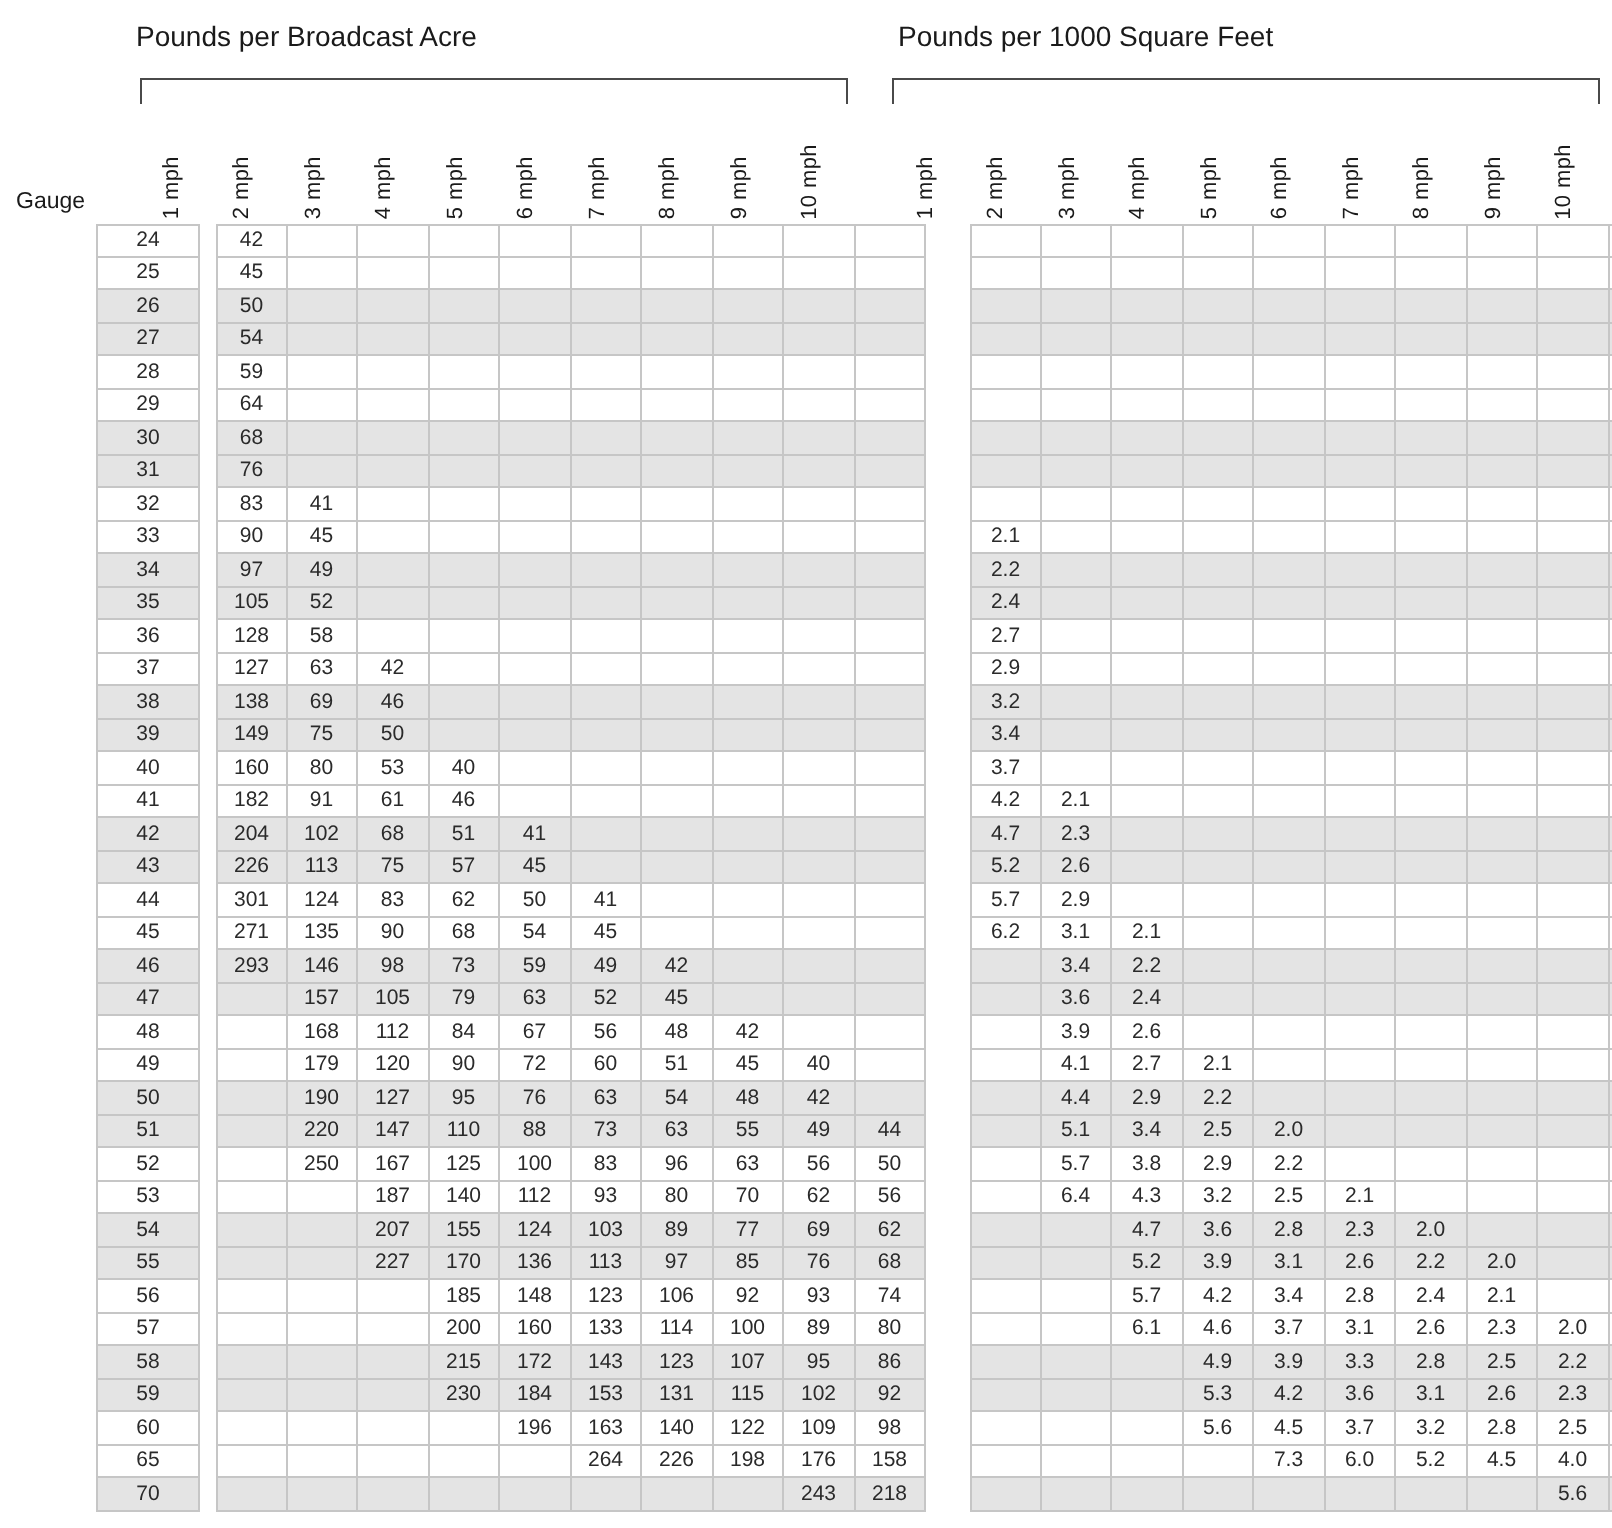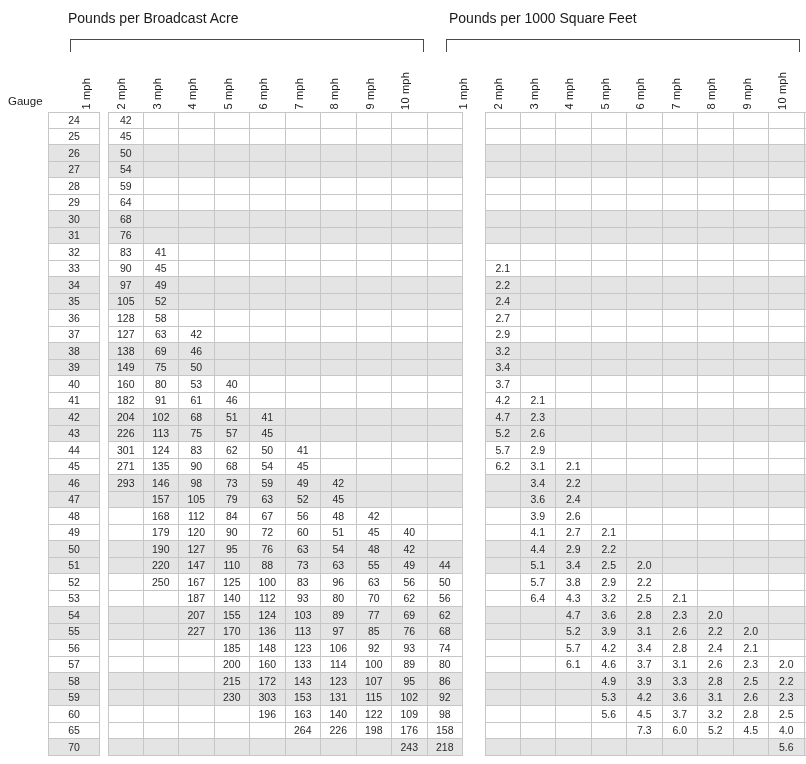--- a/index.html
+++ b/index.html
@@ -993,21 +993,21 @@
         <div class="cell data">2.2</div>
         <div class="cell data">2.0</div>
       </div>
       <div class="trow shaded">
         <div class="cell gauge firstcol">59</div>
         <div class="rgap1"></div>
         <div class="cell data firstcol"></div>
         <div class="cell data"></div>
         <div class="cell data"></div>
         <div class="cell data">230</div>
-        <div class="cell data">303</div>
+        <div class="cell data">184</div>
         <div class="cell data">153</div>
         <div class="cell data">131</div>
         <div class="cell data">115</div>
         <div class="cell data">102</div>
         <div class="cell data">92</div>
         <div class="rgap2"></div>
         <div class="cell data firstcol"></div>
         <div class="cell data"></div>
         <div class="cell data"></div>
         <div class="cell data">5.3</div>

